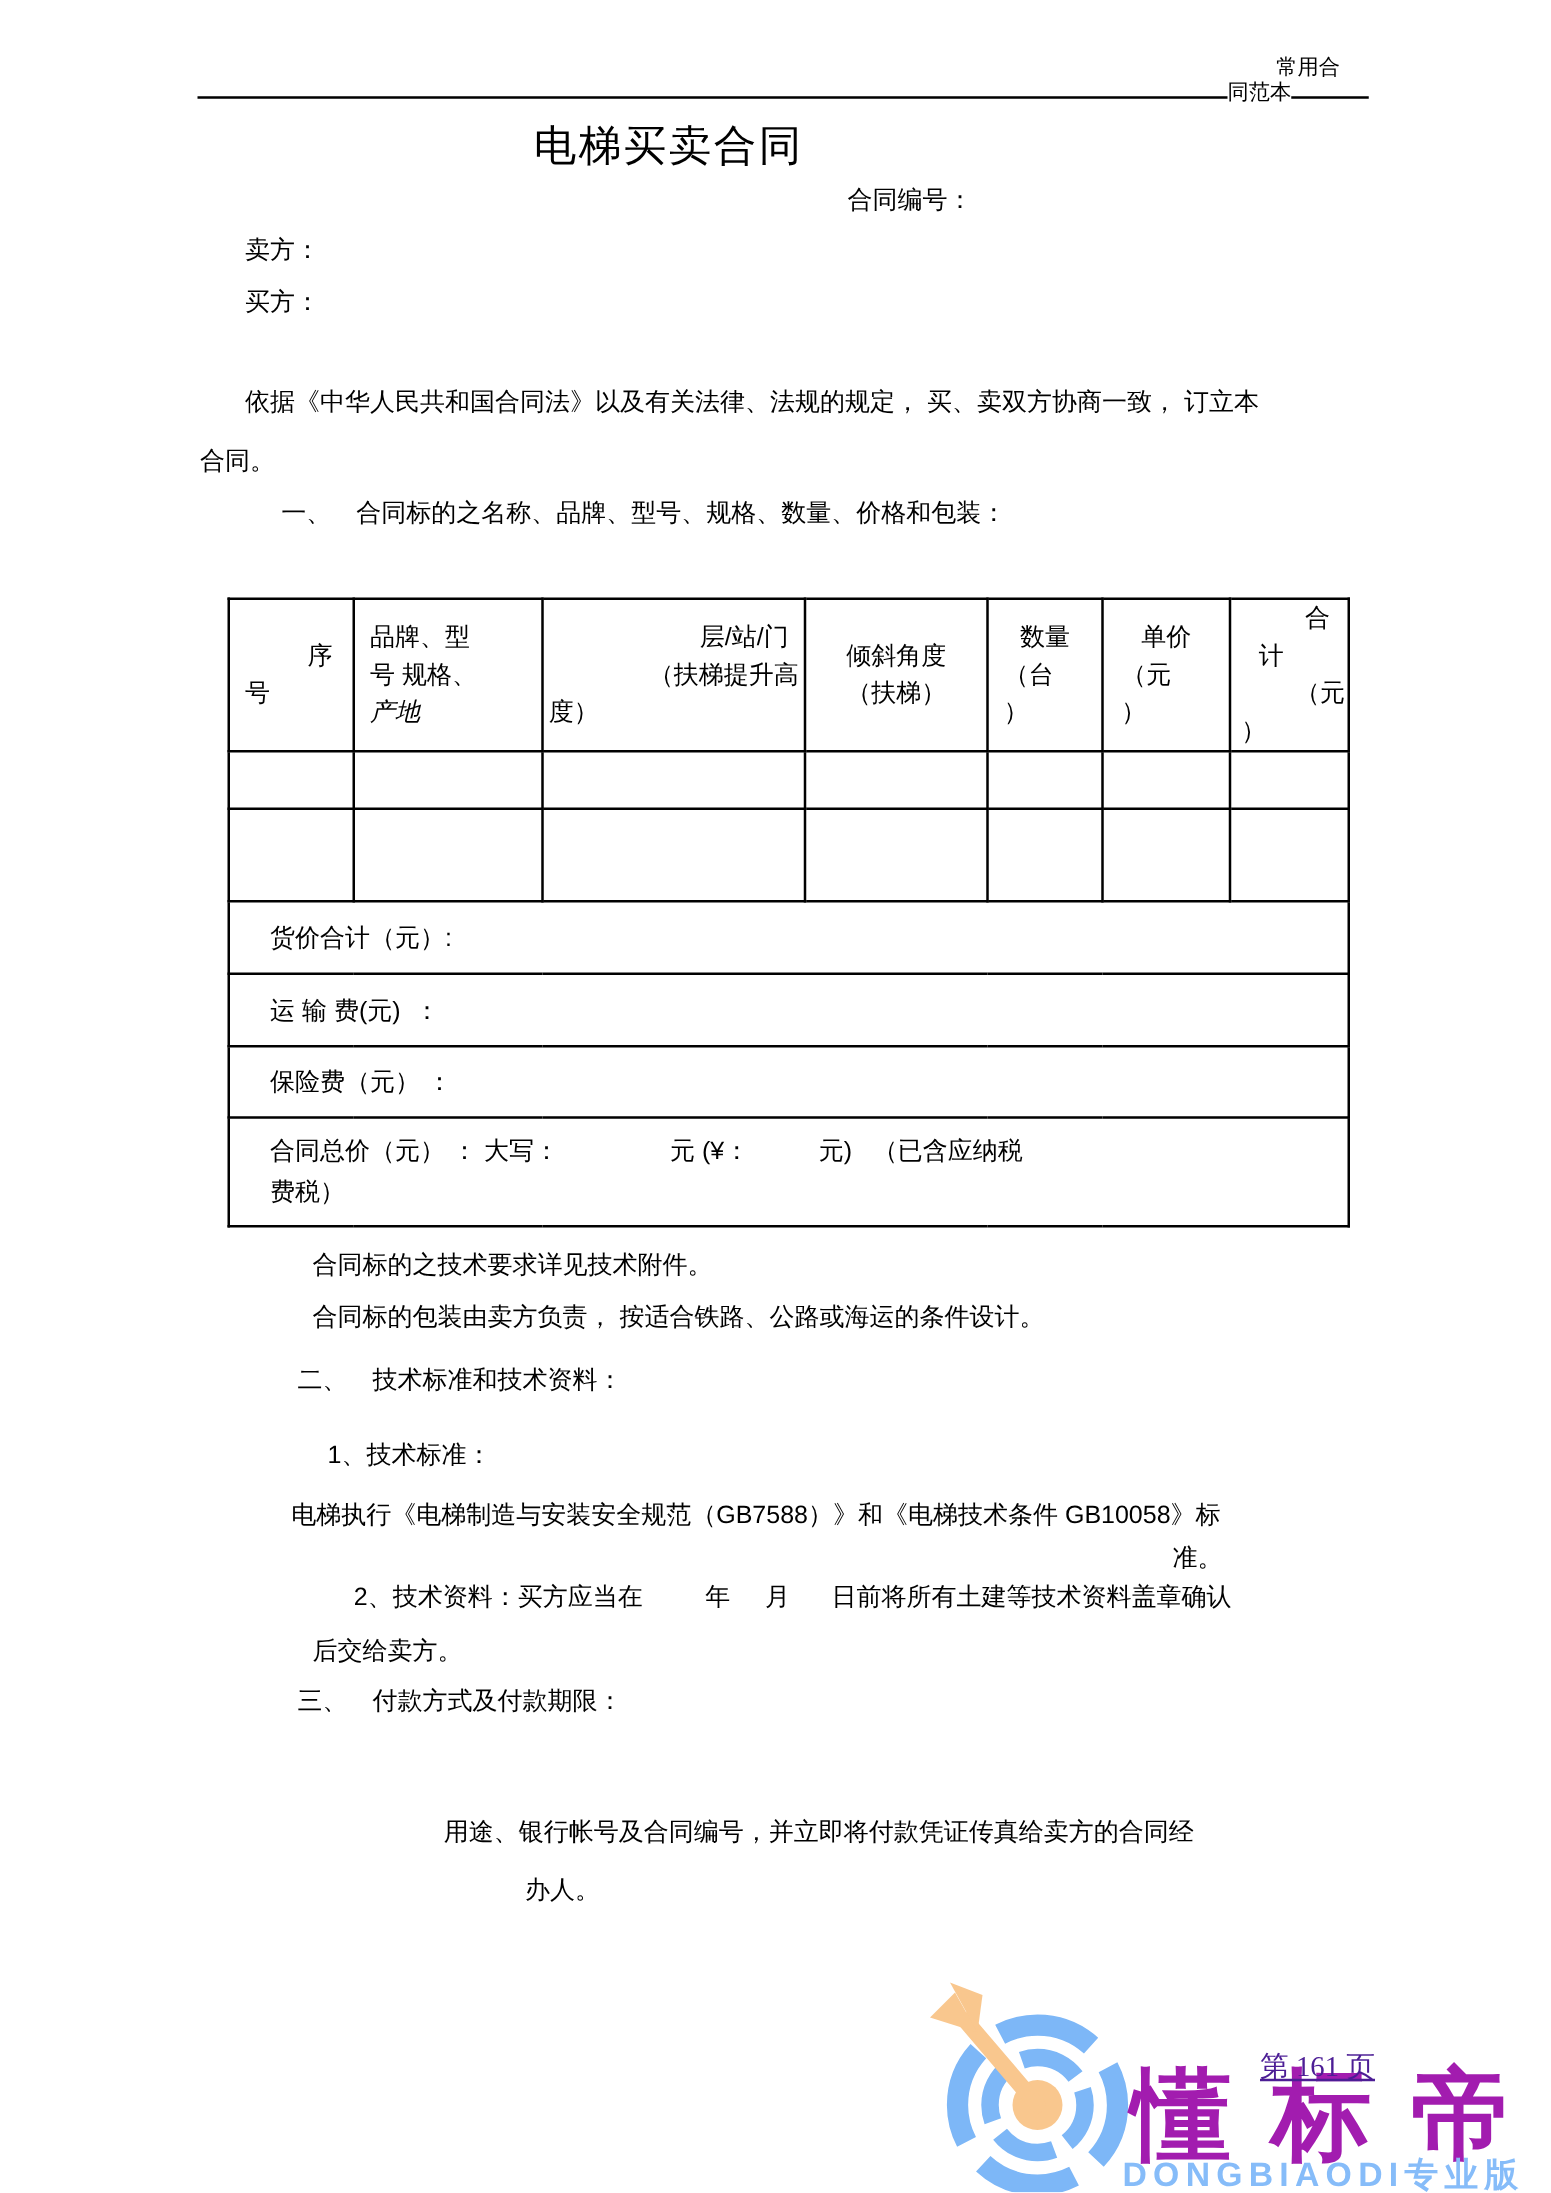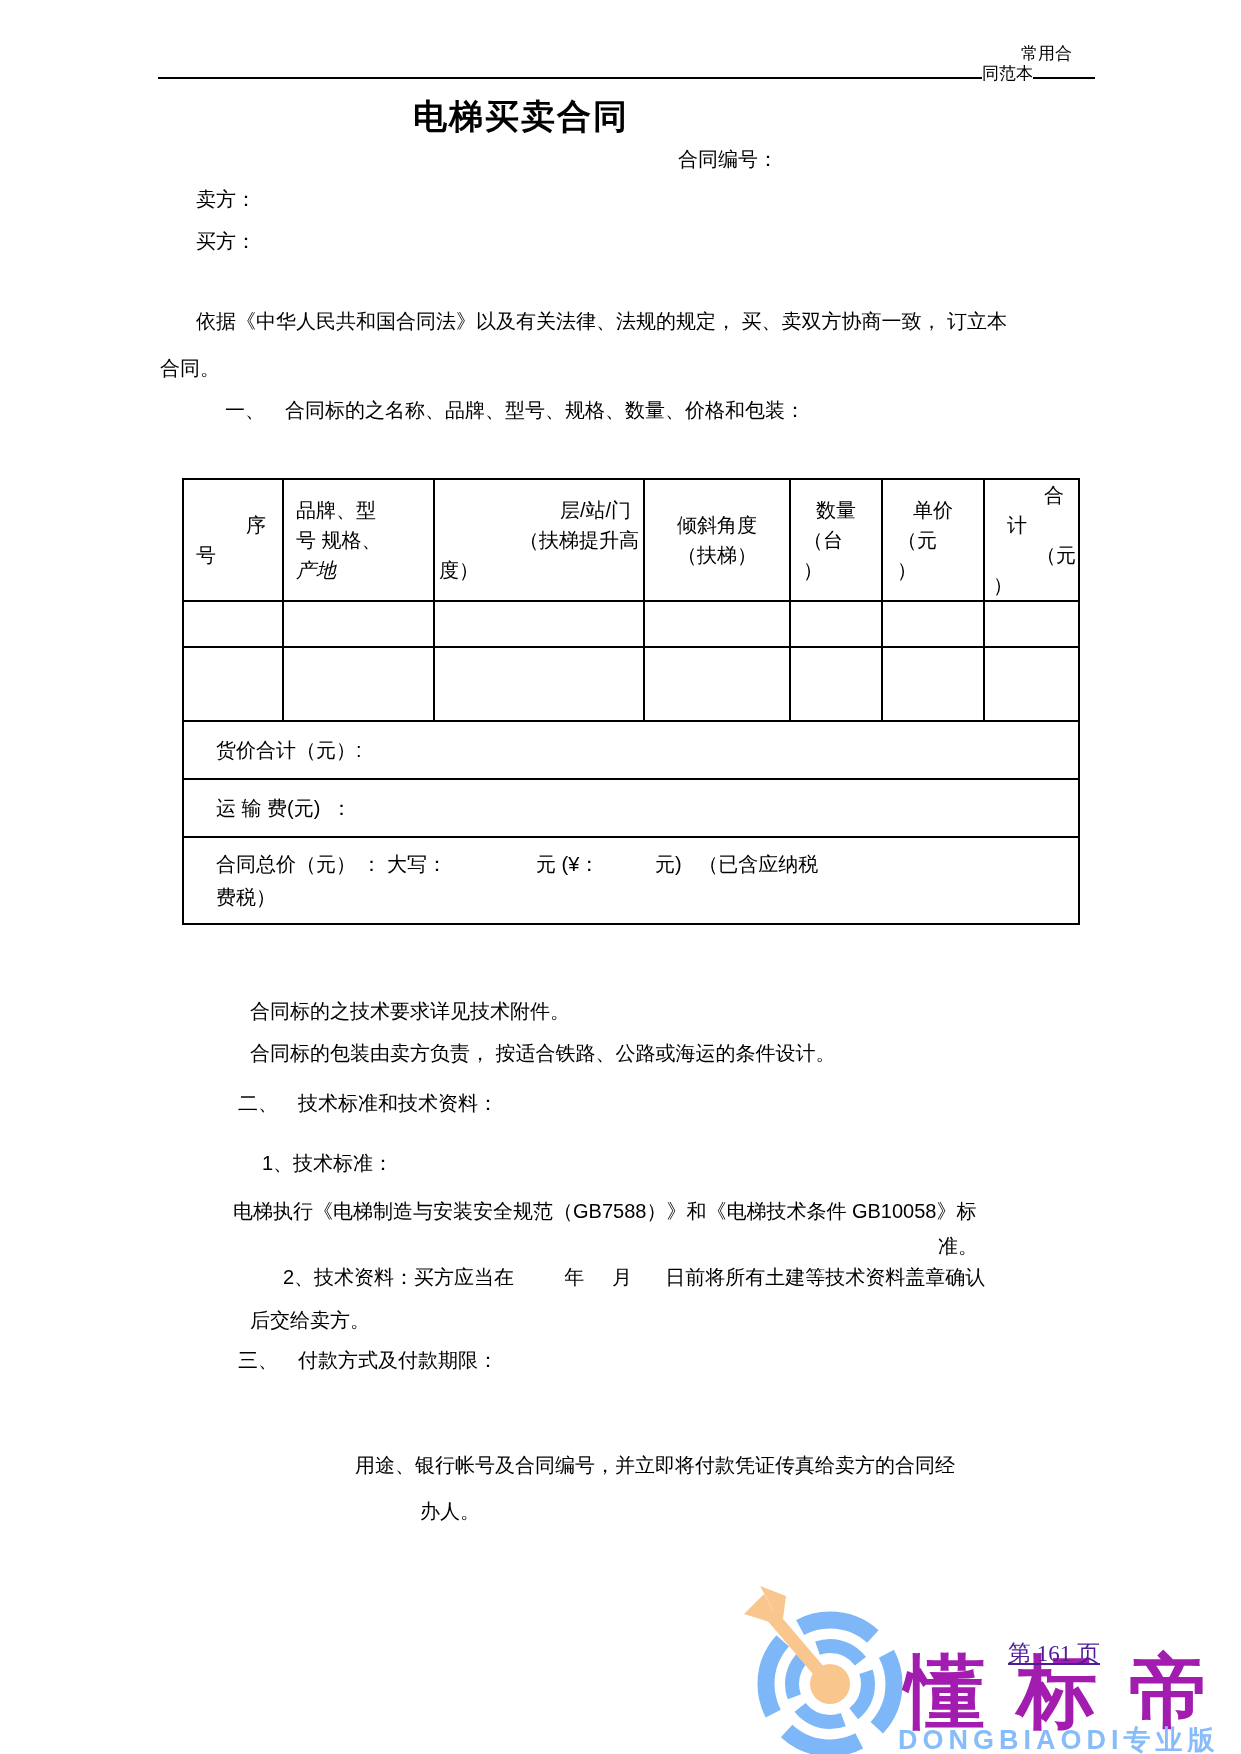--- a/index.html
+++ b/index.html
@@ -2,21 +2,21 @@
 <html><head>
 <meta charset="utf-8">
 <style>
   html,body{margin:0;padding:0;background:#ffffff;}
   body{font-family:"Liberation Sans","DejaVu Sans",sans-serif;color:#000;}
   #page{position:relative;width:1241px;height:1754px;background:#fff;overflow:hidden;}
   .abs{position:absolute;white-space:pre;}
   .t20{font-size:20px;}
   .t17{font-size:17px;}
   .rule{position:absolute;background:#000;height:2px;}
-  .doc-title{font-size:34px;font-weight:bold;letter-spacing:2px;}
+  .doc-title{font-size:34px;font-weight:normal;letter-spacing:2px;margin-left:14px;}
   
   table.main{position:absolute;left:182px;top:478px;border-collapse:collapse;table-layout:fixed;width:896px;}
   table.main td{border:2px solid #000;padding:0;vertical-align:middle;font-size:20px;}
   .hcell .ln{line-height:30px;white-space:pre;}
   .ln.r{text-align:right;}
   .ln.c{text-align:center;}
   .ln.l{text-align:left;}
   .sumcell{padding-left:32px !important;white-space:pre;}
   .totcell div{line-height:33px;white-space:pre;padding-left:32px;}
   
@@ -109,20 +109,23 @@
       <td></td>
           <td></td>
       <td></td>
     </tr>
     <tr style="height:58px;">
       <td colspan="7" class="sumcell">货价合计（元）:</td>
     </tr>
     <tr style="height:58px;">
       <td colspan="7" class="sumcell">运 输 费(元)  ：</td>
     </tr>
+    <tr style="height:57px;">
+      <td colspan="7" class="sumcell">保险费（元） ：</td>
+    </tr>
     <tr style="height:87px;">
       <td colspan="7" class="totcell">
         <div>合同总价（元） ： 大写：                元 (¥：          元)   （已含应纳税</div>
         <div>费税）</div>
       </td>
     </tr>
   </tbody>
     </table>
 
   <div class="abs t20" style="left:250px;top:998px;">合同标的之技术要求详见技术附件。</div>

